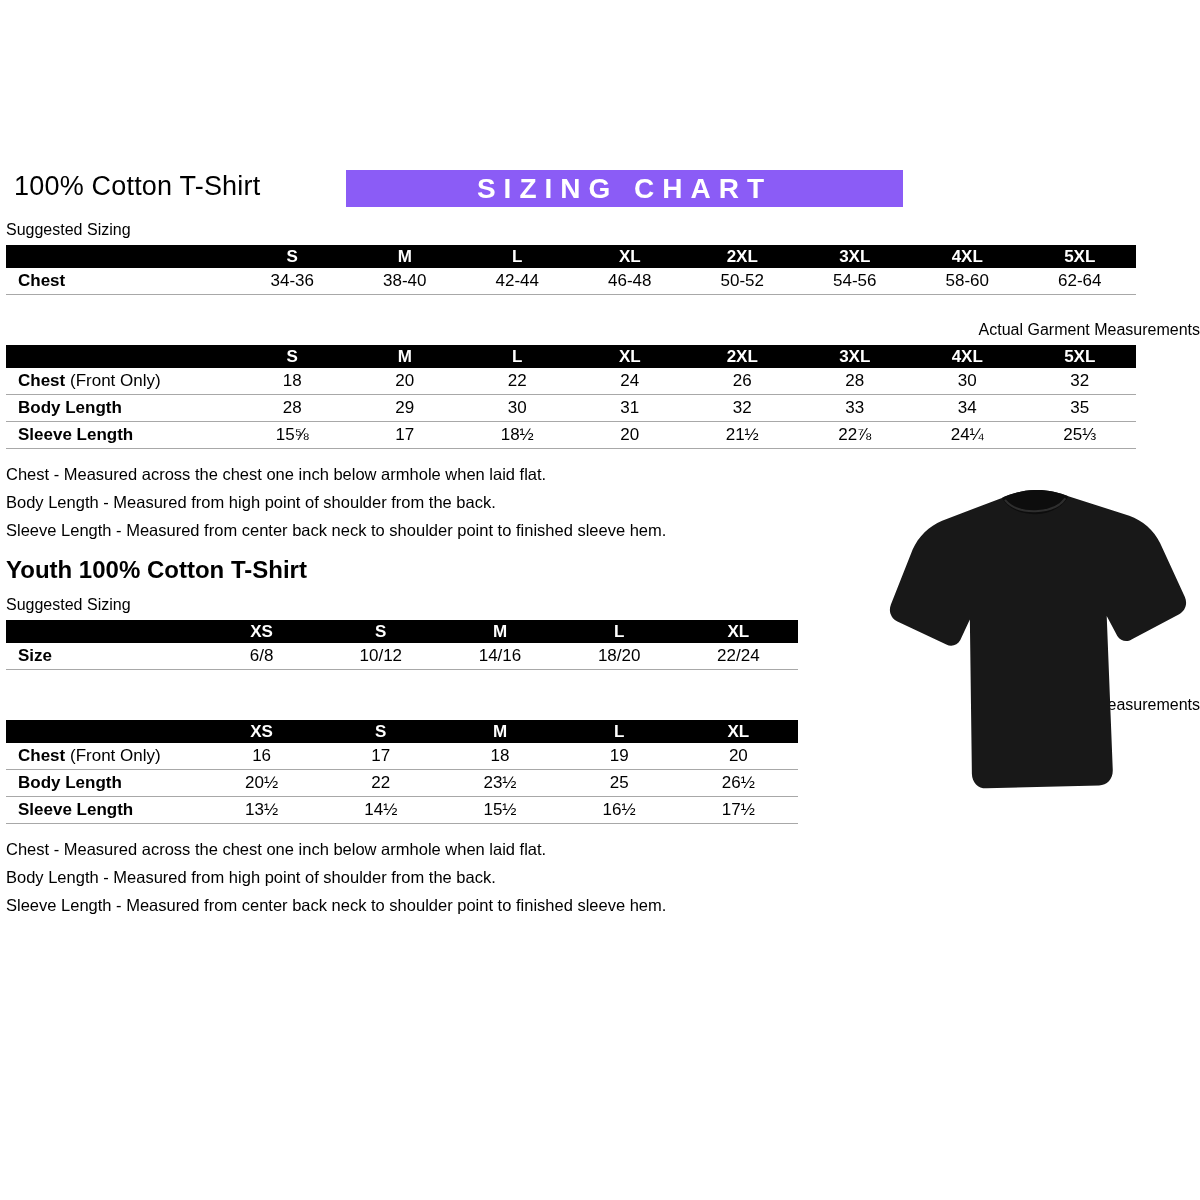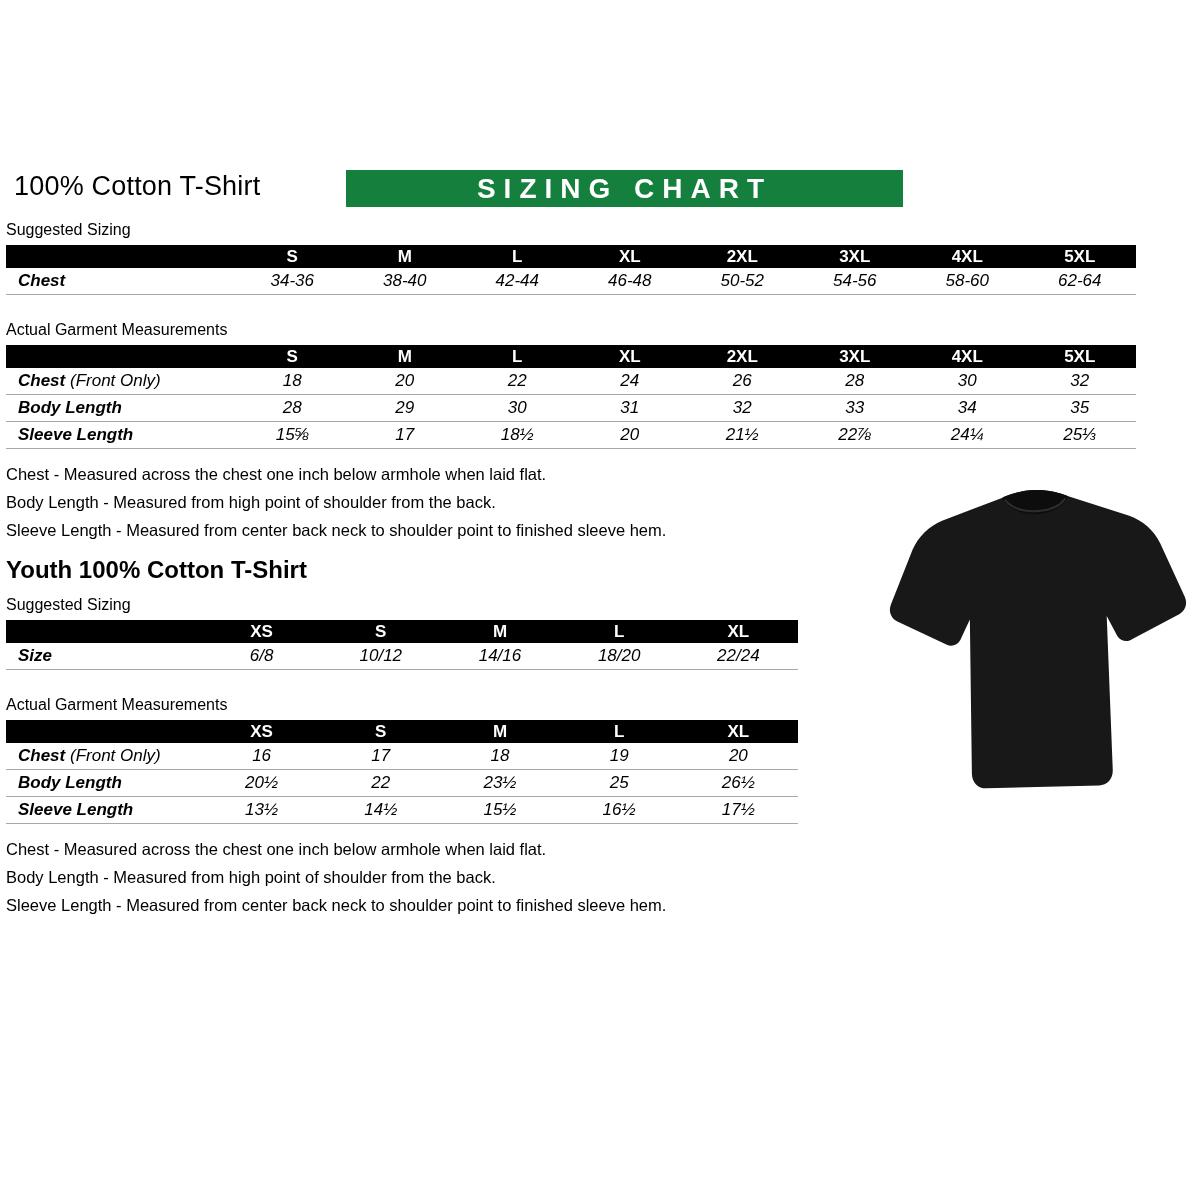--- a/index.html
+++ b/index.html
@@ -1,31 +1,31 @@
 <!DOCTYPE html>
 <html><head>
 <meta charset="utf-8">
 <style>
   html,body{margin:0;padding:0;background:#fff;}
   body{width:1200px;height:1200px;font-family:"Liberation Sans",sans-serif;color:#000;}
   .page{position:relative;width:1200px;height:1200px;box-sizing:border-box;padding:163px 0 0 6px;overflow:hidden;}
 
   .header-row{position:relative;height:44px;margin-bottom:2px;}
   .page-title{margin:8px;font-size:27px;font-weight:400;letter-spacing:.2px;}
-  .banner{position:absolute;left:340px;top:-1px;width:557px;height:37px;background:#15803d;color:#fff;
+  .banner{position:absolute;left:340px;top:-1px;width:557px;height:37px;background:#8b5cf6;color:#fff;
           font-size:28px;font-weight:bold;letter-spacing:8px;text-align:center;line-height:38px;}
 
   .section-label{font-size:16px;margin:6px 0 6px 0;}
-  .section-label.gap{margin-top:26px;}
+  .section-label.gap{margin-top:26px;text-align:right;}
 
   table{border-collapse:collapse;table-layout:fixed;}
   .adult-table{width:1130px;}
   .youth-table{width:792px;}
   th{background:#000;color:#fff;font-size:17px;font-weight:bold;height:23px;padding:0;text-align:center;}
-  td{font-size:17px;text-align:center;height:26px;padding:0;font-style:italic;}
+  td{font-size:17px;text-align:center;height:26px;padding:0;}
   td.rowlabel{text-align:left;padding-left:12px;font-weight:bold;}
   td.rowlabel .note{font-weight:400;}
   tbody tr{border-bottom:1px solid #a8a8a8;}
 
   .notes{margin-top:16px;}
   .note-line{font-size:16.5px;margin:0 0 9px 0;}
 
   .youth-title{margin:16px 0 0 0;font-size:24px;font-weight:bold;}
 
   .tshirt-wrap{position:absolute;left:888px;top:470px;width:302px;height:350px;transform:rotate(-1.5deg);}

